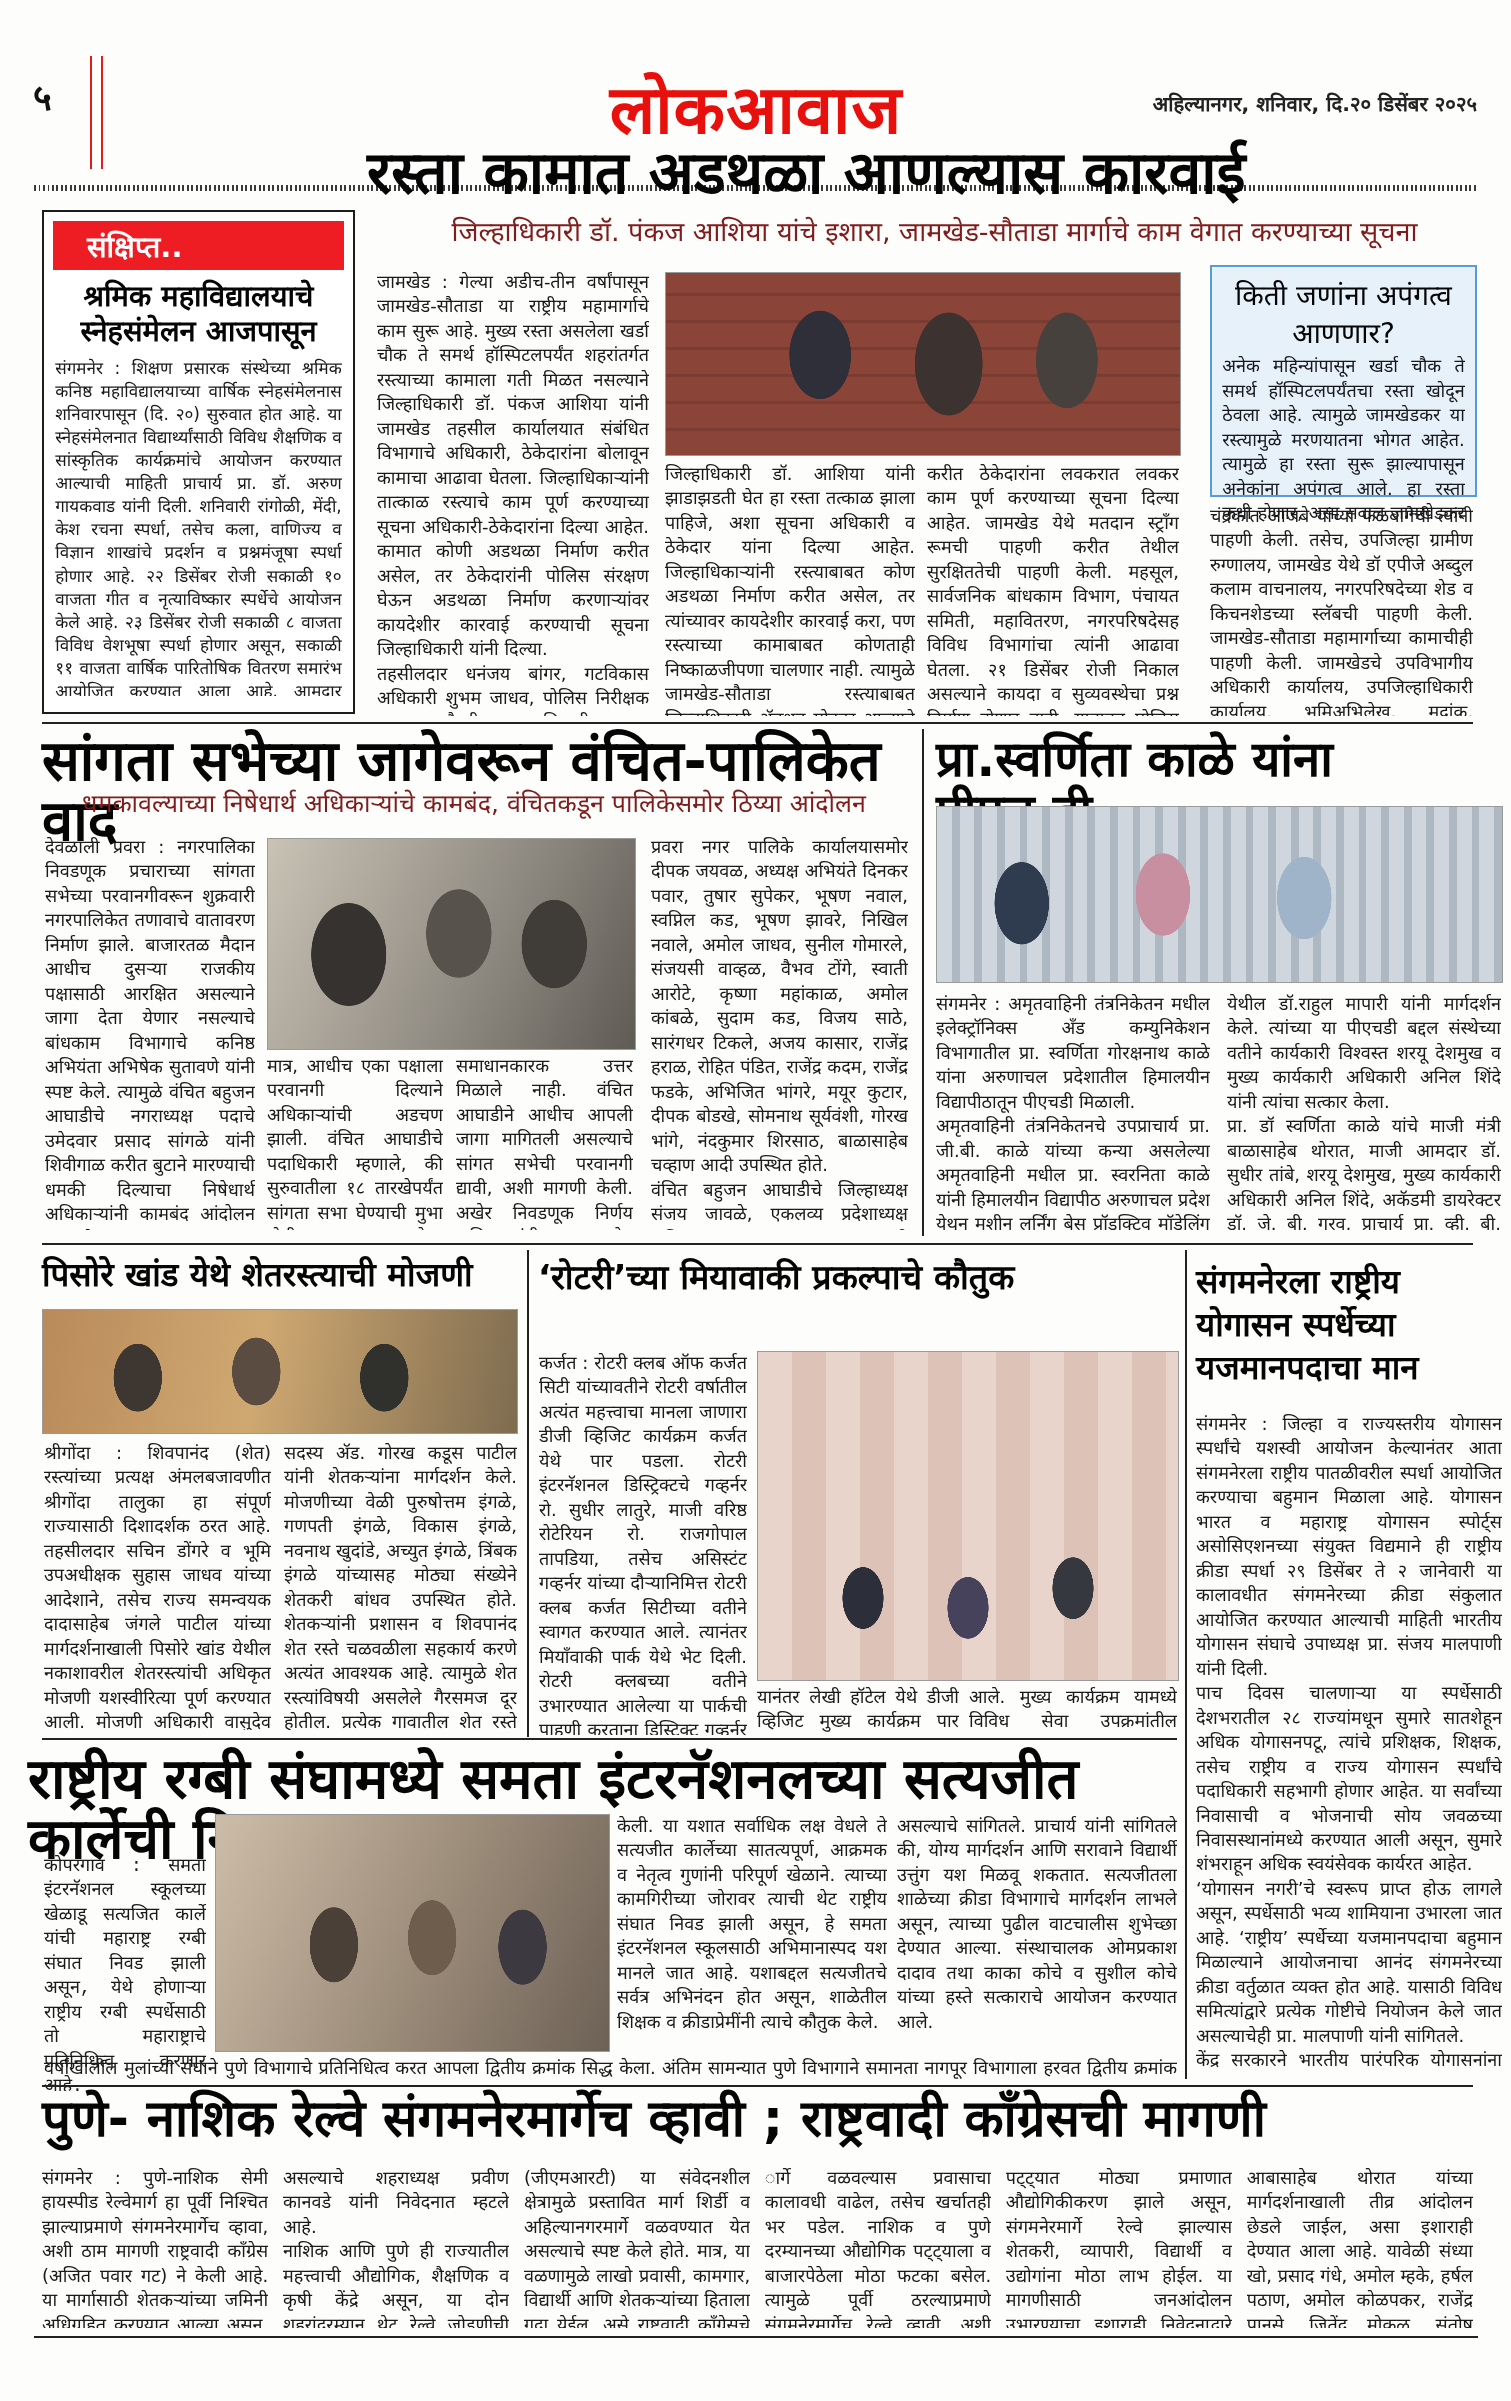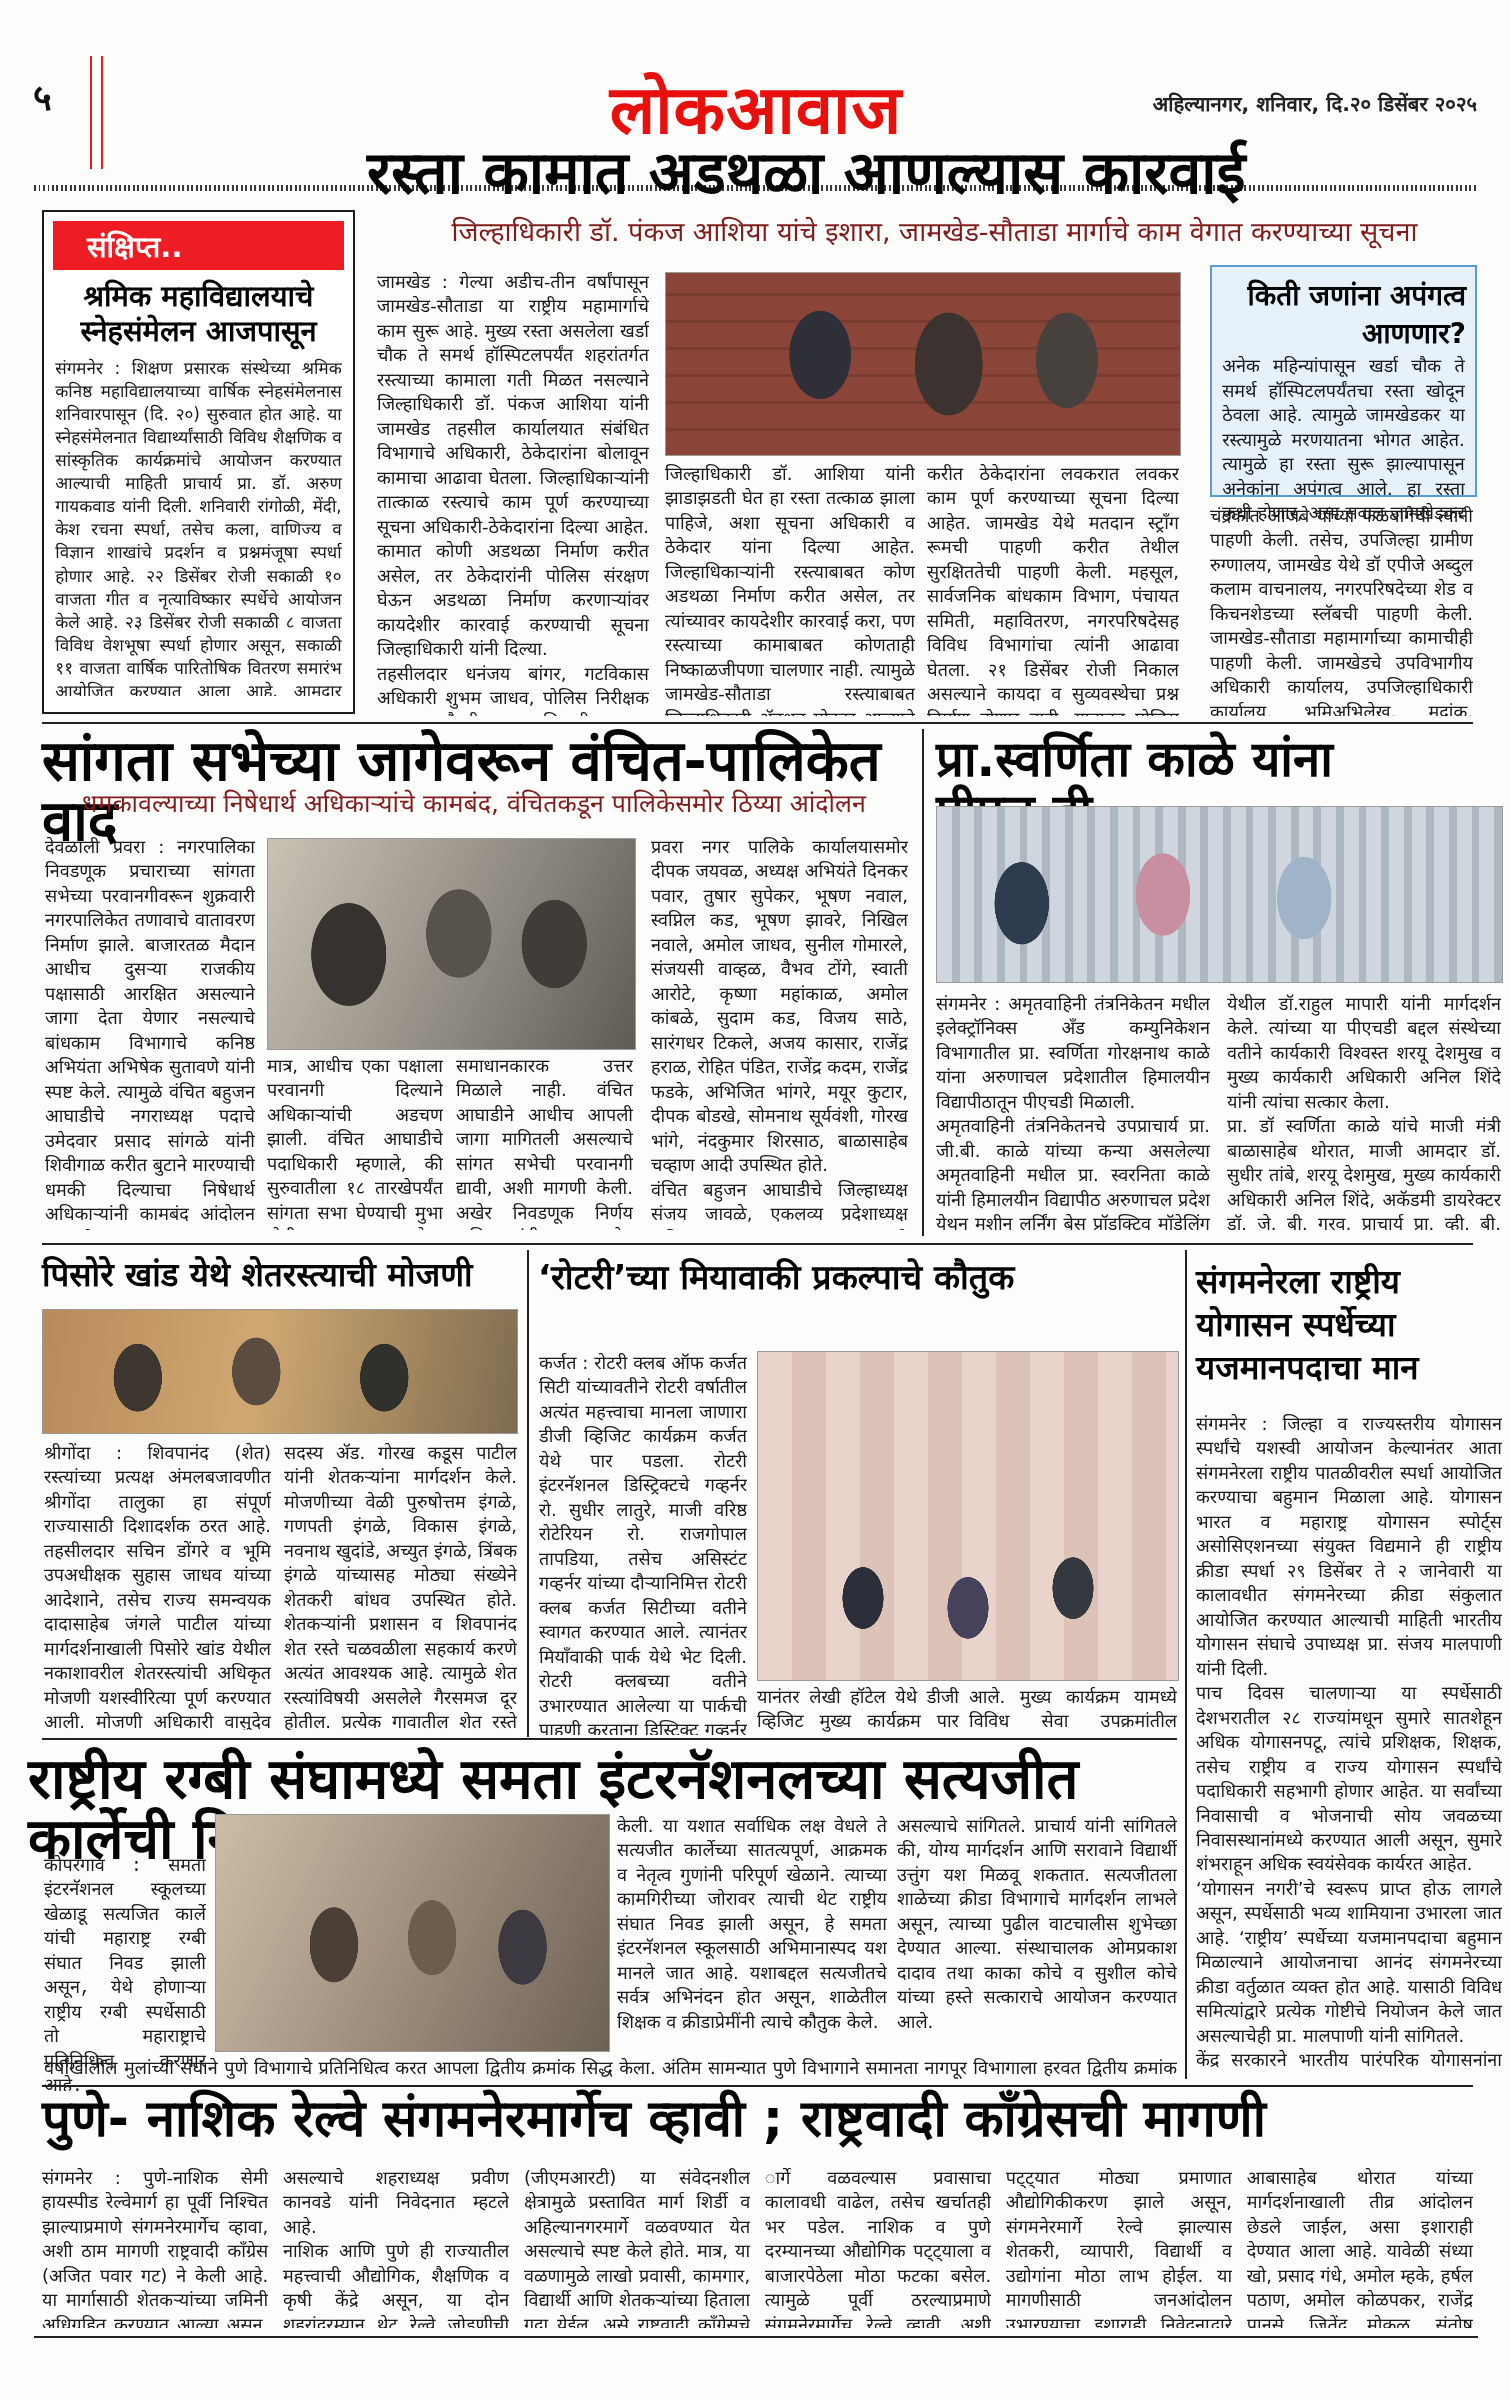--- a/index.html
+++ b/index.html
@@ -23,21 +23,21 @@
        white-space:pre-line;overflow:hidden;word-break:break-word;}
   .rule-h{background:#222;height:1.7px;}
   .rule-v{background:#222;width:1.7px;}
   
   .briefsbox{border:2.3px solid #1c1c1c;background:#fff;}
   .briefslabel{background:#ee1c23;color:#fff;font-size:29px;font-weight:800;
                display:flex;align-items:center;padding-left:34px;}
   .briefstitle{font-size:29px;font-weight:800;text-align:center;line-height:1.2;color:#050505;}
   
   .infobox{background:#e7f1fa;border:2.3px solid #5b9bd5;}
-  .infobox .title{font-size:28px;font-weight:700;text-align:right;color:#050505;}
+  .infobox .title{font-size:28px;font-weight:400;text-align:center;color:#050505;}
   .infobox .body{font-size:18px;line-height:1.36;text-align:justify;color:#15171b;white-space:pre-line;overflow:hidden;}
   
   .photo{overflow:hidden;border:0.6px solid #9a9a9a;}
   .ph-lead{background:
      radial-gradient(51px 73px at 30% 45%,#2e2f38 0 60%,transparent 61%),
      radial-gradient(56px 85px at 55% 50%,#3c3330 0 60%,transparent 61%),
      radial-gradient(51px 79px at 78% 48%,#46413c 0 60%,transparent 61%),
      repeating-linear-gradient(0deg,#8a4438 0 24px,#7a3b31 24px 27px),
      linear-gradient(120deg,#8e4a3c,#6c3a31);}
   .ph-vanchit{background:

